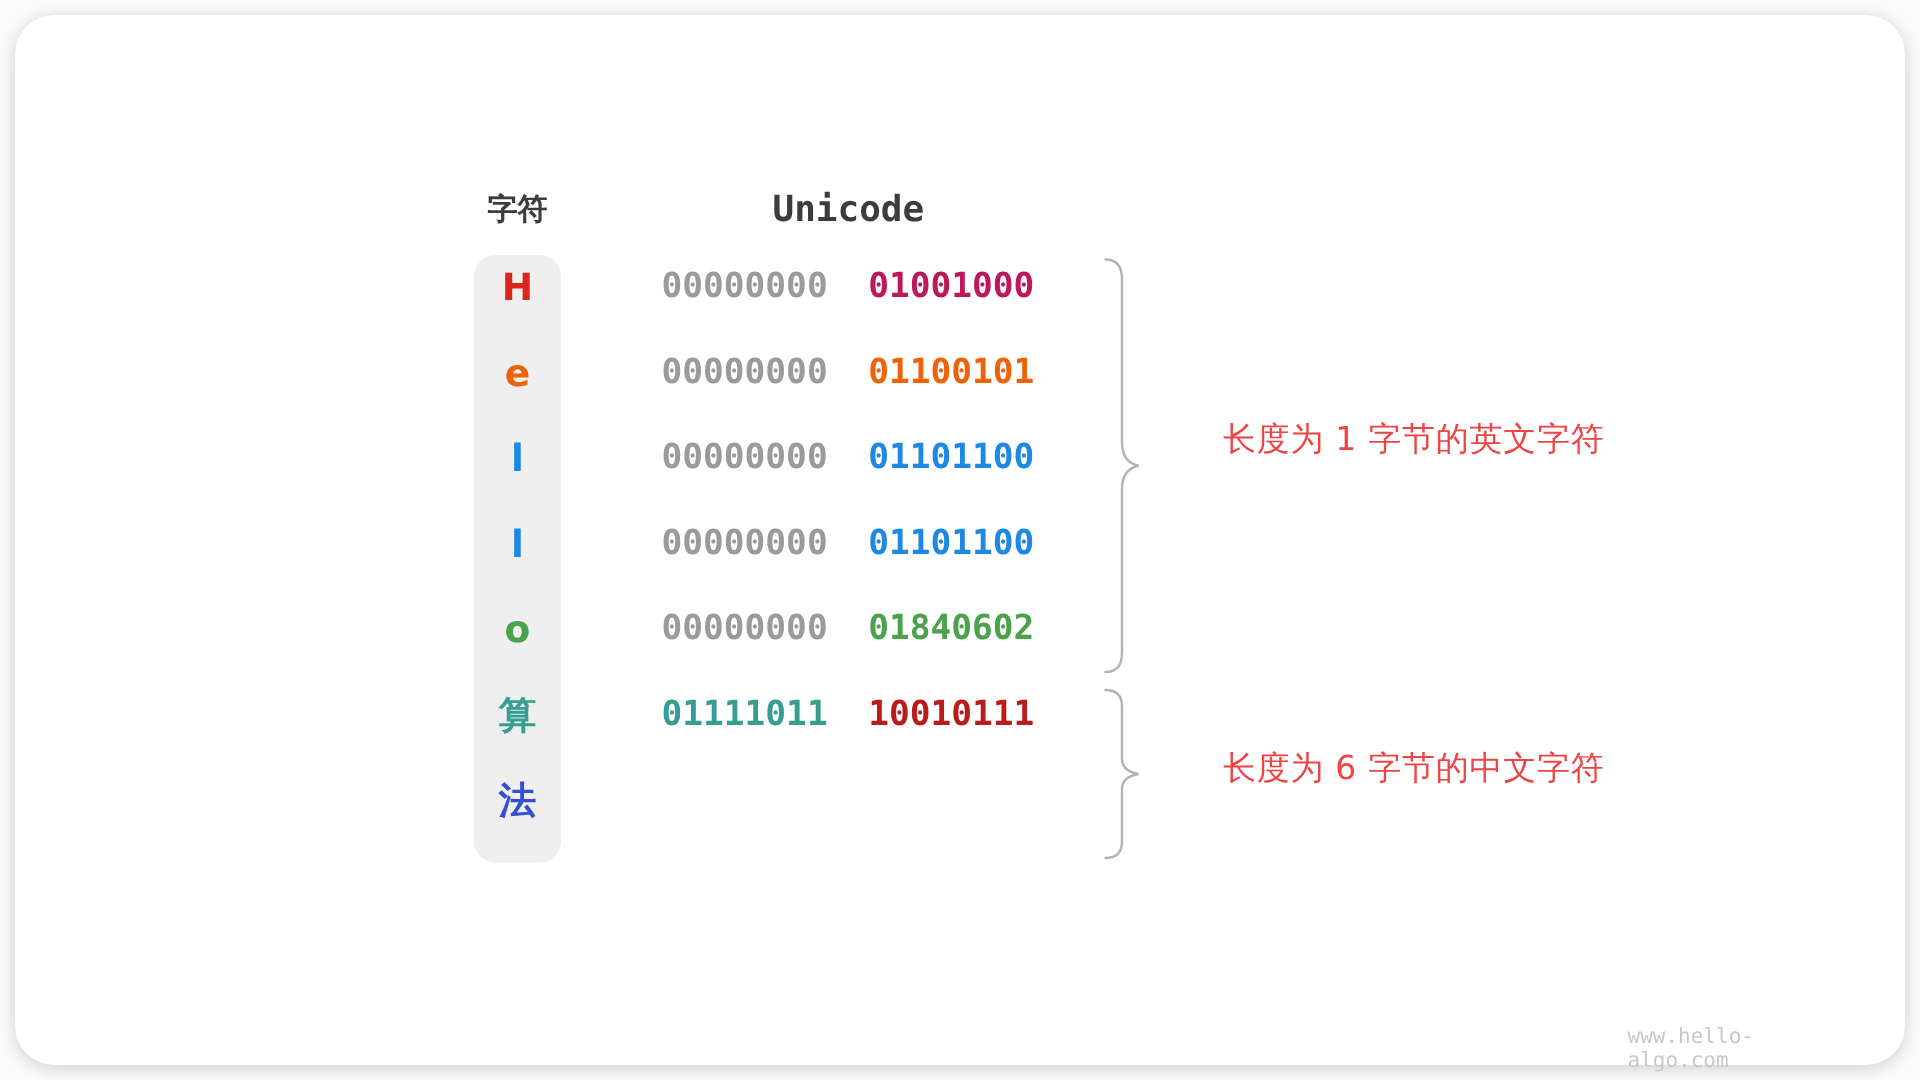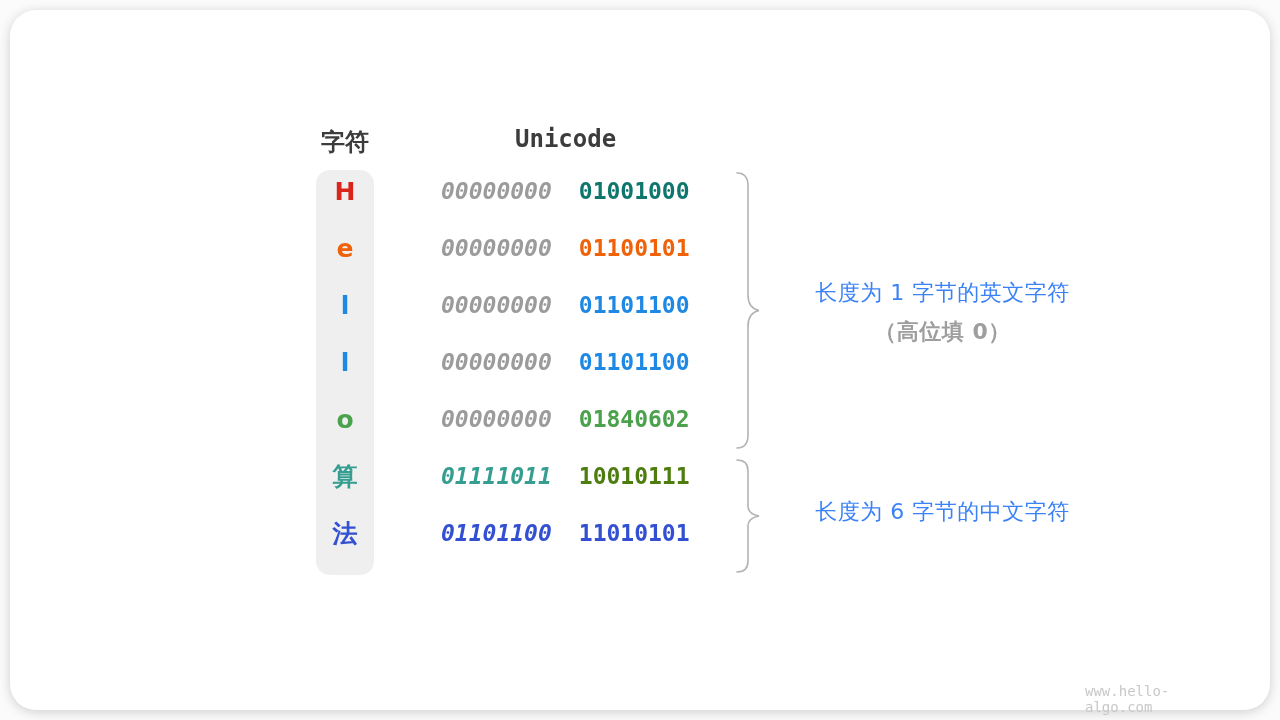--- a/index.html
+++ b/index.html
@@ -22,21 +22,21 @@
     border-radius: 26px;
     box-shadow: 0 2px 12px rgba(0,0,0,0.18);
   }
 
   
   .hdr-char {
     position: absolute;
     left: 306px; top: 116px; width: 58px;
     text-align: center;
     font-weight: bold;
-    font-size: 24px;
+    font-size: 20px;
     color: #3c3c3c;
   }
   .hdr-unicode {
     position: absolute;
     left: 505px; top: 115px; width: 106px;
     font-family: "DejaVu Sans Mono", "Liberation Mono", monospace;
     font-weight: bold;
     font-size: 24px;
     color: #3c3c3c;
   }
@@ -65,38 +65,38 @@
     font-size: 25px;
   }
   .row .bytes {
     position: absolute;
     left: 125px; top: 0;
     font-family: "DejaVu Sans Mono", "Liberation Mono", monospace;
     font-weight: bold;
     font-size: 23px;
     white-space: pre;
   }
-  .row .b1 { margin-right: 27px; font-style: italic; }
+  .row .b1 { margin-right: 27px; }
 
   
   .brace { position: absolute; }
   .brace path {
     fill: none;
     stroke: #b3b3b3;
     stroke-width: 1.6;
     stroke-linecap: round;
   }
 
   
   .ann {
     position: absolute;
     left: 760px; width: 345px;
     text-align: center;
     font-size: 22px;
-    color: #3b82f6;
+    color: #ef4444;
     letter-spacing: 0.5px;
   }
   .ann.sub {
     color: #9e9e9e;
     font-weight: bold;
   }
 
   .watermark {
     position: absolute;
     left: 1075px; top: 673px;
@@ -113,53 +113,51 @@
 <div class="stage">
   <div class="card">
 
     <div class="hdr-char">字符</div>
     <div class="hdr-unicode">Unicode</div>
 
     <div class="char-col" style="background: rgb(239, 239, 239);"></div>
 
     <div class="row" style="top:153px">
       <span class="char" style="color: rgb(218, 37, 26);">H</span>
-      <span class="bytes"><span class="b1" style="color: rgb(155, 155, 155);">00000000</span><span class="b2" style="color: #0f766e;">01001000</span></span>
+      <span class="bytes"><span class="b1" style="color: rgb(155, 155, 155);">00000000</span><span class="b2" style="color: #be185d;">01001000</span></span>
     </div>
     <div class="row" style="top:210px">
       <span class="char" style="color: rgb(239, 98, 9);">e</span>
       <span class="bytes"><span class="b1" style="color: rgb(155, 155, 155);">00000000</span><span class="b2" style="color: rgb(239, 98, 9);">01100101</span></span>
     </div>
     <div class="row" style="top:267px">
       <span class="char" style="color: rgb(30, 136, 229);">l</span>
       <span class="bytes"><span class="b1" style="color: rgb(155, 155, 155);">00000000</span><span class="b2" style="color: rgb(30, 136, 229);">01101100</span></span>
     </div>
     <div class="row" style="top:324px">
       <span class="char" style="color: rgb(30, 136, 229);">l</span>
       <span class="bytes"><span class="b1" style="color: rgb(155, 155, 155);">00000000</span><span class="b2" style="color: rgb(30, 136, 229);">01101100</span></span>
     </div>
     <div class="row" style="top:381px">
       <span class="char" style="color: rgb(75, 161, 76);">o</span>
       <span class="bytes"><span class="b1" style="color: rgb(155, 155, 155);">00000000</span><span class="b2" style="color: rgb(75, 161, 76);">01840602</span></span>
     </div>
     <div class="row" style="top:438px">
       <span class="char" style="color: rgb(53, 158, 144);">算</span>
-      <span class="bytes"><span class="b1" style="color: rgb(53, 158, 144);">01111011</span><span class="b2" style="color: #4d7c0f; text-align: center;">10010111</span></span>
+      <span class="bytes"><span class="b1" style="color: rgb(53, 158, 144);">01111011</span><span class="b2" style="color: #b91c1c; text-align: center;">10010111</span></span>
     </div>
     <div class="row" style="top:495px">
       <span class="char" style="color: rgb(51, 80, 210);">法</span>
-      <span class="bytes"><span class="b1" style="color: rgb(51, 80, 210);">01101100</span><span class="b2" style="color: rgb(51, 80, 210);">11010101</span></span>
     </div>
 
     <svg class="brace" style="left:721px; top:160px" width="36" height="281" viewBox="0 0 36 281">
       <path d="M 6 3 Q 17 3 17 16 L 17 125 Q 17 138 28 140.5 Q 17 143 17 156 L 17 265 Q 17 278 6 278" style="stroke: rgb(179, 179, 179);"></path>
     </svg>
     <svg class="brace" style="left:721px; top:447px" width="36" height="118" viewBox="0 0 36 118">
       <path d="M 6 3 Q 17 3 17 14 L 17 49 Q 17 57 28 59 Q 17 61 17 69 L 17 104 Q 17 115 6 115" style="stroke: rgb(179, 179, 179);"></path>
     </svg>
 
     <div class="ann" style="top:268px">长度为 1 字节的英文字符</div>
-    <div class="ann sub" style="top:307px">（高位填 0）</div>
     <div class="ann" style="top:487px">长度为 6 字节的中文字符</div>
 
     <div class="watermark">www.hello-algo.com</div>
   </div>
 </div>
 
 </body></html>

